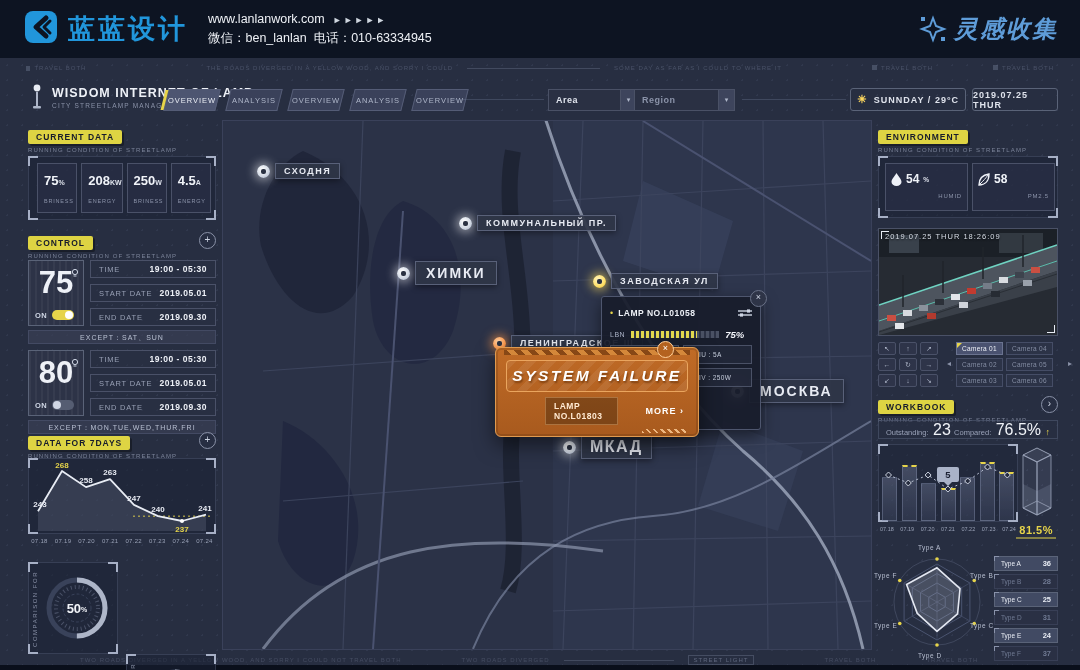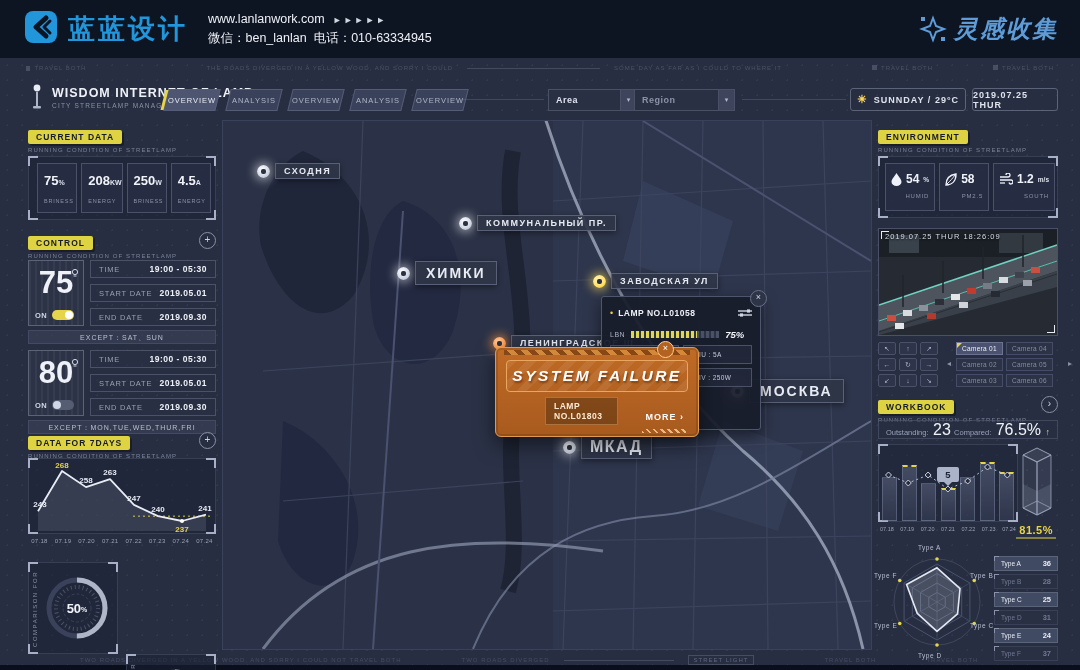--- a/index.html
+++ b/index.html
@@ -136,21 +136,21 @@
   
   .alert{position:absolute;left:272px;top:226px;width:202px;height:88px;z-index:6;border-radius:6px;
        background:linear-gradient(#c06b26,#a85a1e);border:1px solid #e09a4f;
        box-shadow:0 8px 20px rgba(0,0,0,.5), inset 0 0 0 2px rgba(0,0,0,.12);}
   .alert::before{content:"";position:absolute;top:2px;left:8px;right:8px;height:5px;
        background:repeating-linear-gradient(45deg,#7a3f12 0 5px,#d98f3f 5px 10px);opacity:.8;}
   .atitle{margin:12px 10px 5px 10px;border:1px solid #eaa55e;border-radius:4px;text-align:center;padding:6px 0;
        background:repeating-linear-gradient(135deg,rgba(255,255,255,.07) 0 7px,transparent 7px 14px);
        font-size:15.5px;font-weight:900;font-style:italic;color:#ffffff;letter-spacing:2.5px;
        text-shadow:1px 2px 2px rgba(90,40,0,.65);white-space:nowrap;}
-  .abottom{margin:0 10px;display:flex;align-items:flex-end;gap:24px;padding-left:39px;}
+  .abottom{margin:0 10px;display:flex;align-items:center;gap:24px;padding-left:39px;}
   .alamp{flex:1;background:rgba(40,25,8,.35);border:1px solid rgba(255,200,140,.35);padding:3px 8px;
        font-size:8.5px;font-weight:bold;color:#ffe9d2;letter-spacing:.5px;}
   .amore{font-size:9px;font-weight:bold;color:#fff;letter-spacing:1px;cursor:pointer;padding:3px 4px;}
   .aclose{position:absolute;top:-7px;right:24px;width:15px;height:15px;border-radius:50%;background:#b4621f;
        border:1px solid #ffcf9a;color:#fff;font-size:9px;line-height:13px;text-align:center;cursor:pointer;}
   .ahatch{position:absolute;right:12px;bottom:3px;width:44px;height:4px;
        background:repeating-linear-gradient(45deg,#ffcf9a 0 2px,transparent 2px 5px);opacity:.8;}
   
   .env-grid{position:absolute;left:0;top:30px;width:100%;display:flex;gap:4px;padding:6px 2px;box-sizing:border-box;}
   .ecard{flex:1;border:1px solid #4a5168;background:rgba(44,50,72,.55);height:48px;box-sizing:border-box;padding:8px 5px 0 5px;}
@@ -593,32 +593,20 @@
         <div class="ecard">
           <div class="erow">
             <svg width="12" height="13" viewBox="0 0 12 13">
                 <path d="M11 1 C4 2 1 6 1 12 C7 12 11 8 11 1 Z" fill="none" stroke="#eef1f7" stroke-width="1.4"></path>
                 <path d="M2 11 C5 8 8 5 10 2" stroke="#eef1f7" stroke-width="1"></path>
               </svg>
             <span class="v">58</span>
               <span class="u"></span>
           </div>
           <div class="l">PM2.5</div>
-        </div>
-        <div class="ecard">
-          <div class="erow">
-            <svg width="14" height="12" viewBox="0 0 14 12">
-                <path d="M1 4 H9 a2 2 0 1 0 -2 -2" fill="none" stroke="#eef1f7" stroke-width="1.3"></path>
-                <path d="M1 7 H12 a2 2 0 1 1 -2 2.5" fill="none" stroke="#eef1f7" stroke-width="1.3"></path>
-                <path d="M1 10 H6" stroke="#eef1f7" stroke-width="1.3"></path>
-              </svg>
-            <span class="v">1.2</span>
-              <span class="u">m/s</span>
-          </div>
-          <div class="l">SOUTH</div>
         </div>
       </div>
     </div>
 
     <div class="panel" style="left:878px;top:170px;width:196px;height:162px">
       <div class="vid vcor">
         <span class="vstamp">2019.07.25 THUR 18:26:09</span>
         <svg width="178" height="106" viewBox="0 0 178 106" preserveAspectRatio="none">
           <rect width="178" height="106" fill="#262b33"></rect>
           <rect width="178" height="28" fill="#1b2027"></rect>

